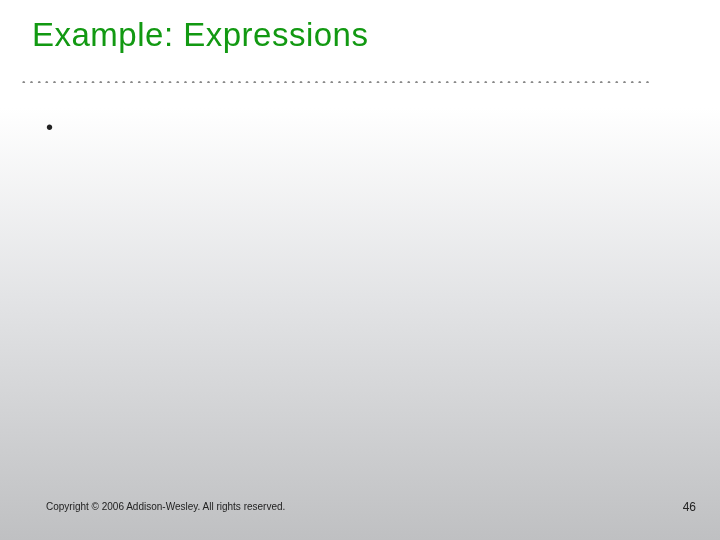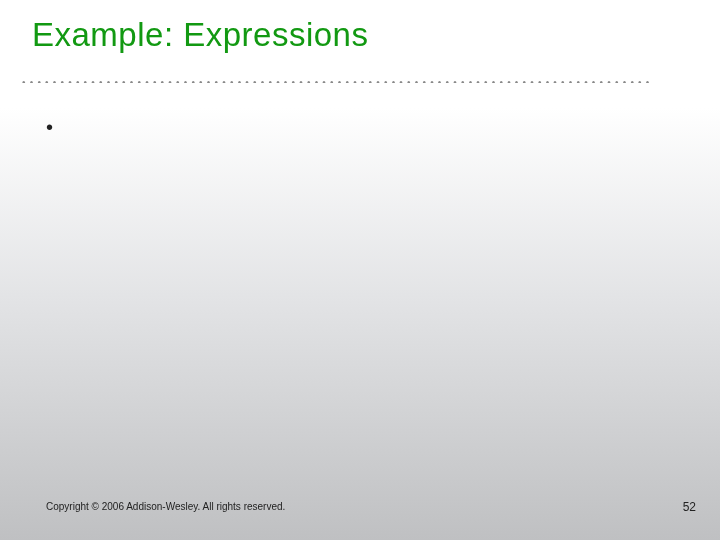--- a/index.html
+++ b/index.html
@@ -91,15 +91,15 @@
 
   <div class="dots">••••••••••••••••••••••••••••••••••••••••••••••••••••••••••••••••••••••••••••••••••</div>
 
   <div class="body">
     <div class="bullet-row">
       <div class="bullet">•</div>
     </div>
   </div>
 
   <div class="footer-left">Copyright © 2006 Addison-Wesley. All rights reserved.</div>
-  <div class="footer-right">52</div>
+  <div class="footer-right">46</div>
 
 </div>
 
 </body></html>

